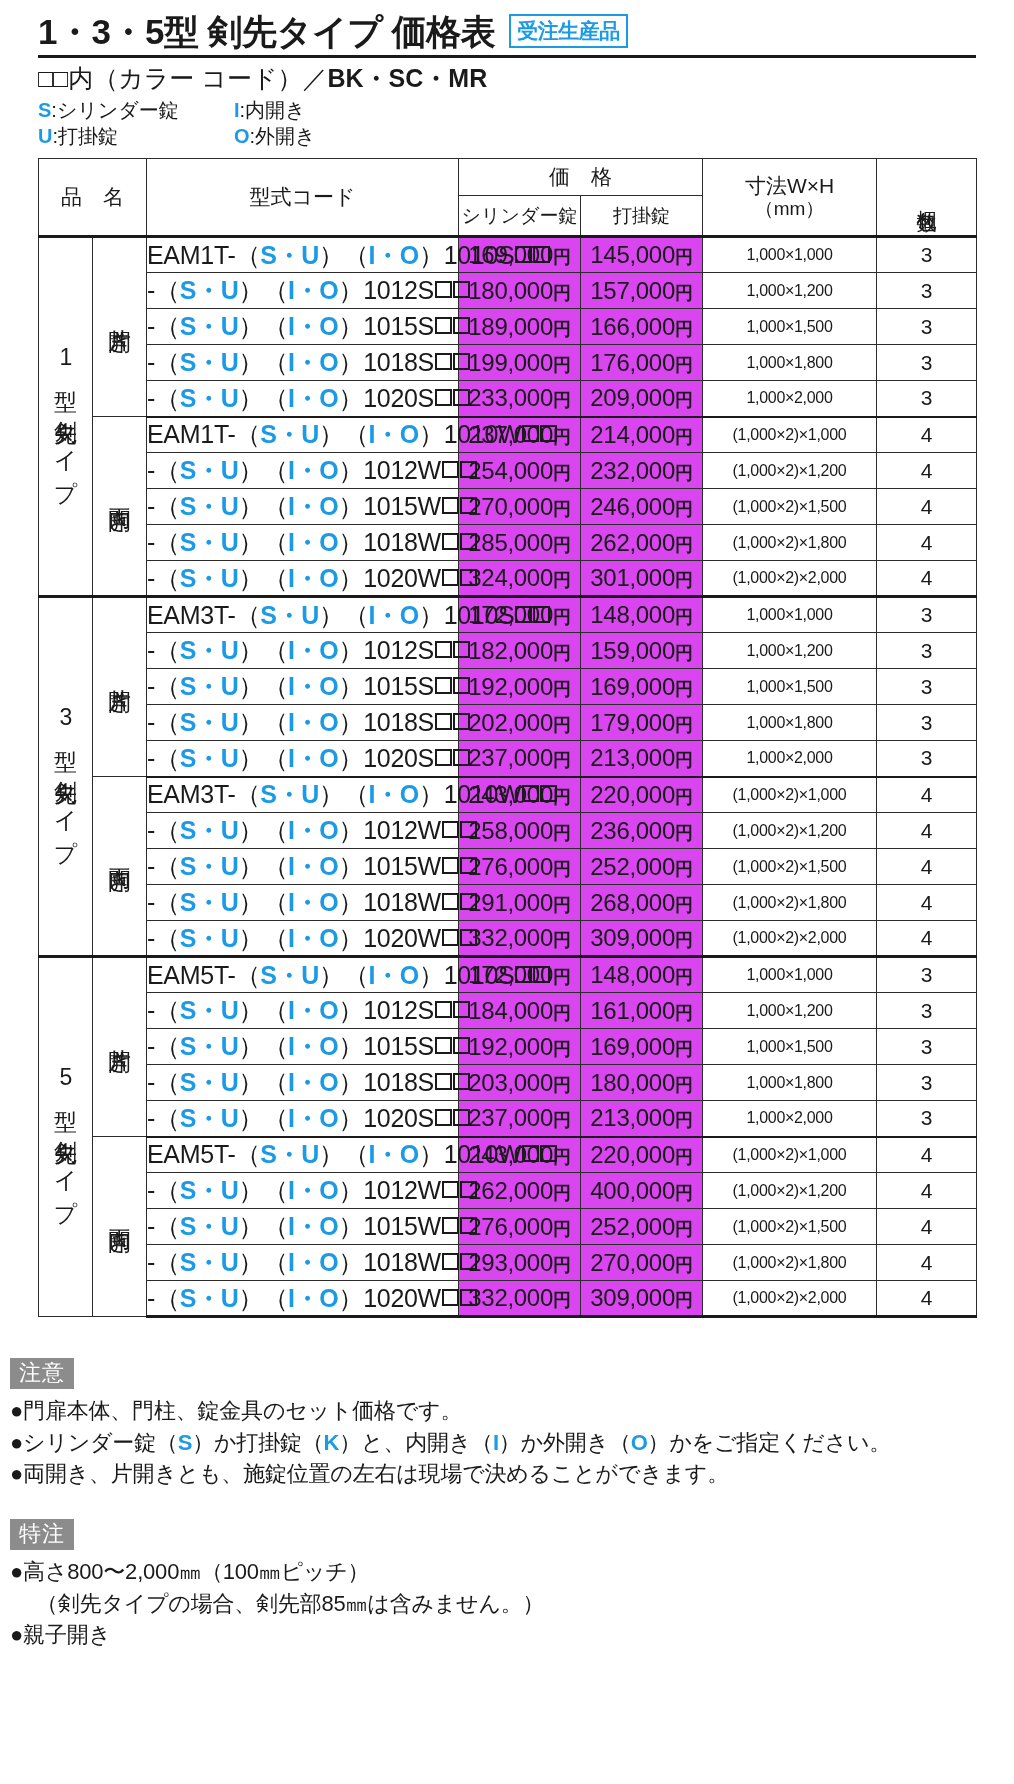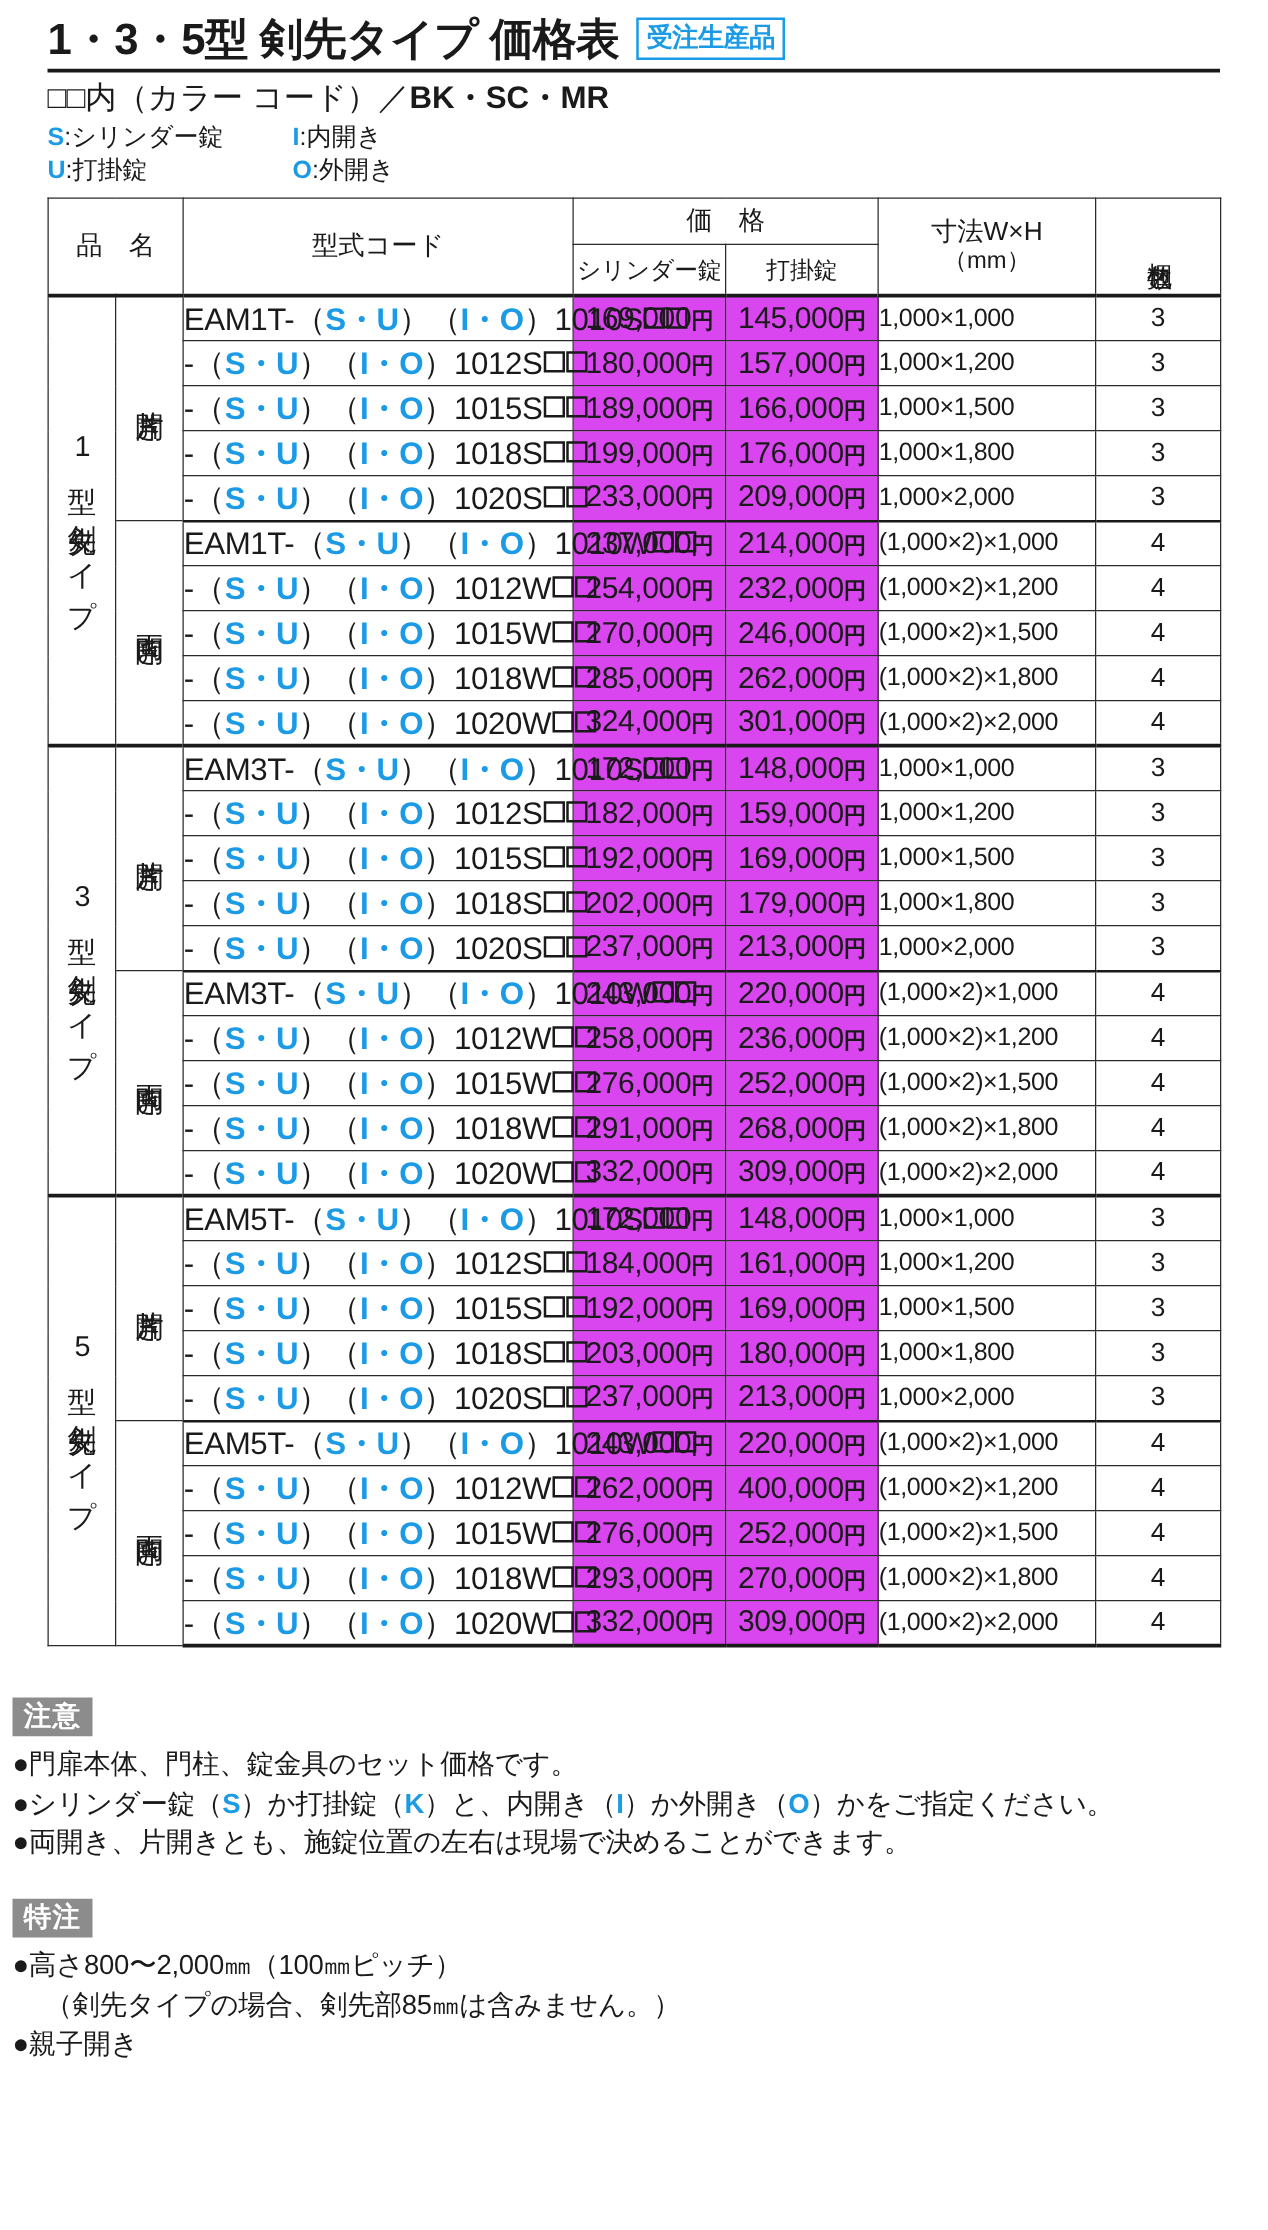--- a/index.html
+++ b/index.html
@@ -123,22 +123,22 @@
   td.price {
     text-align: center;
     font-size: 24px;
     font-weight: bold;
     background: #d946ef;
     white-space: nowrap;
     letter-spacing: -0.3px;
   }
   td.price .yen { font-size: 18px; font-weight: bold; }
   td.dim {
-    text-align: left;
-    font-size: 20px;
+    text-align: center;
+    font-size: 16px;
     white-space: nowrap;
     letter-spacing: -0.3px;
   }
   td.pack { text-align: center; font-size: 21px; }
   .grp-end td { border-bottom: 2px solid #1a1a1a !important; }
   .blk-end td { border-bottom: 3px solid #1a1a1a !important; }
   .blk-start td { border-top: 3px solid #1a1a1a !important; }
   .sq {
     display: inline-block;
     width: 17px; height: 17px;
@@ -149,21 +149,21 @@
   .hdrW { font-size: 21px; }
   .hdrUnit { font-size: 19px; }
 
   
   .notes-block { padding: 0 0 0 10px; }
   .sec-label {
     display: inline-block;
     background: #8c8c8c;
     color: #ffffff;
     font-size: 22px;
-    font-weight: bold;
+    font-weight: normal;
     padding: 3px 9px 4px 9px;
     line-height: 1.1;
     letter-spacing: 1px;
   }
   .note-list { margin: 6px 0 0 0; }
   .note-line {
     font-size: 22px;
     line-height: 1.42;
     white-space: nowrap;
     letter-spacing: -0.2px;

